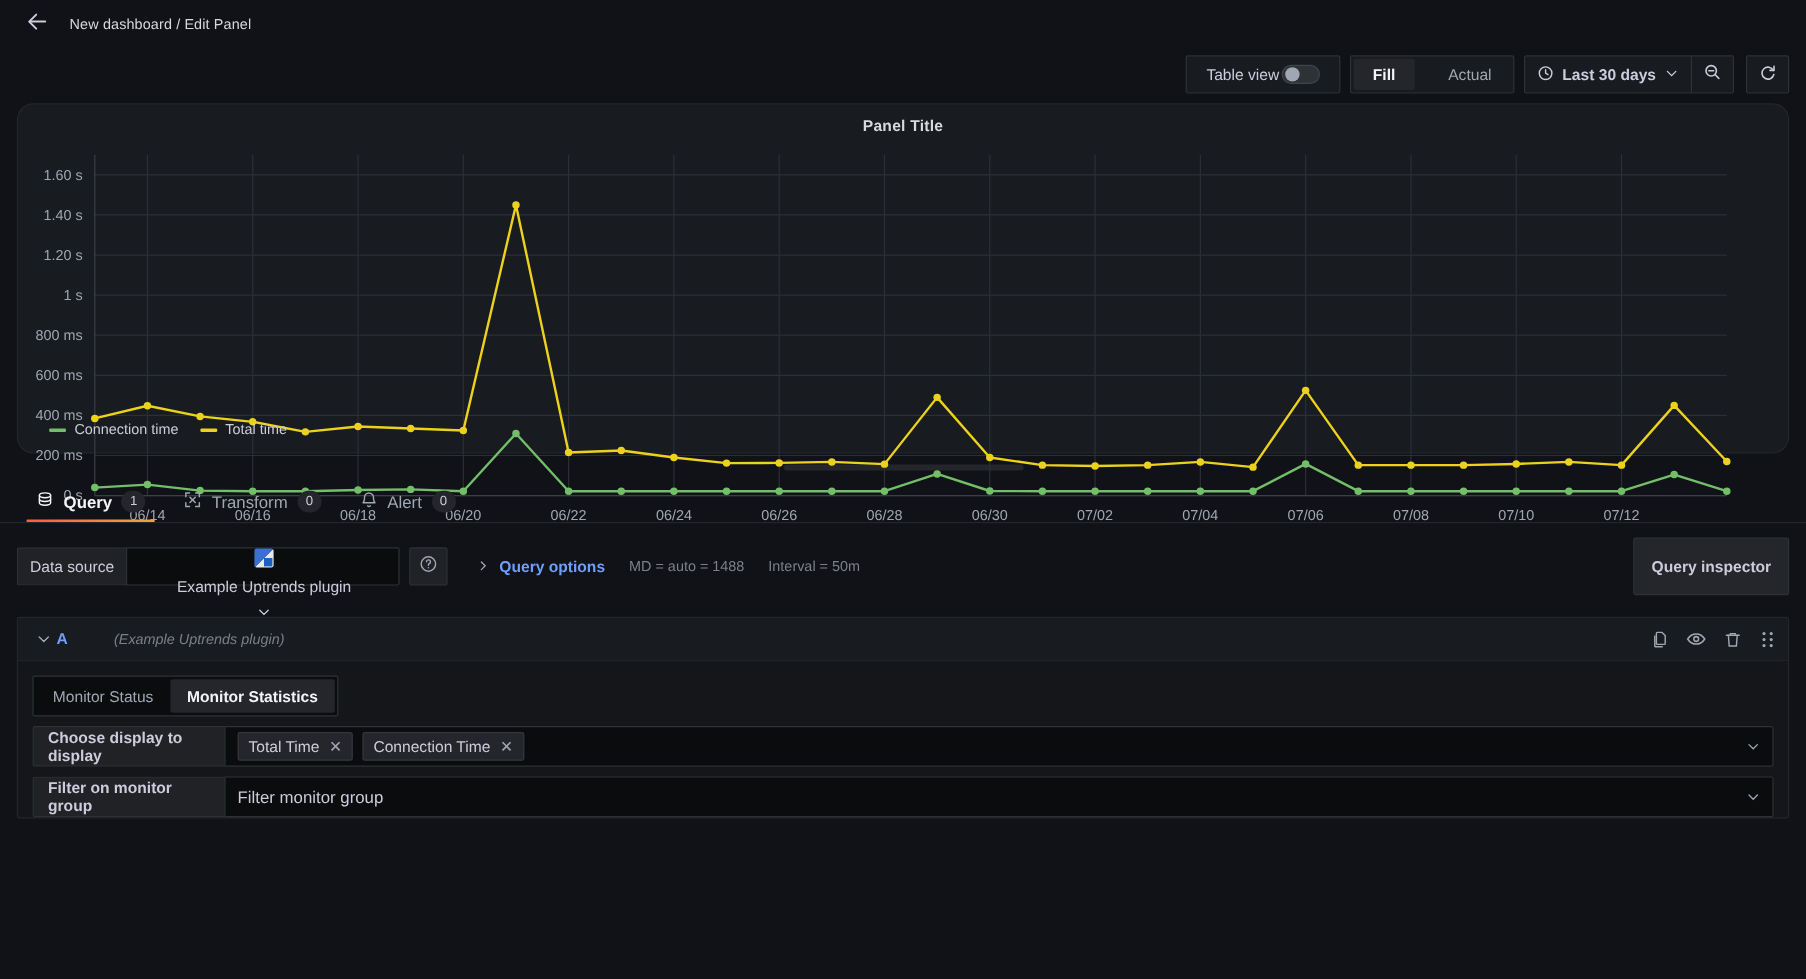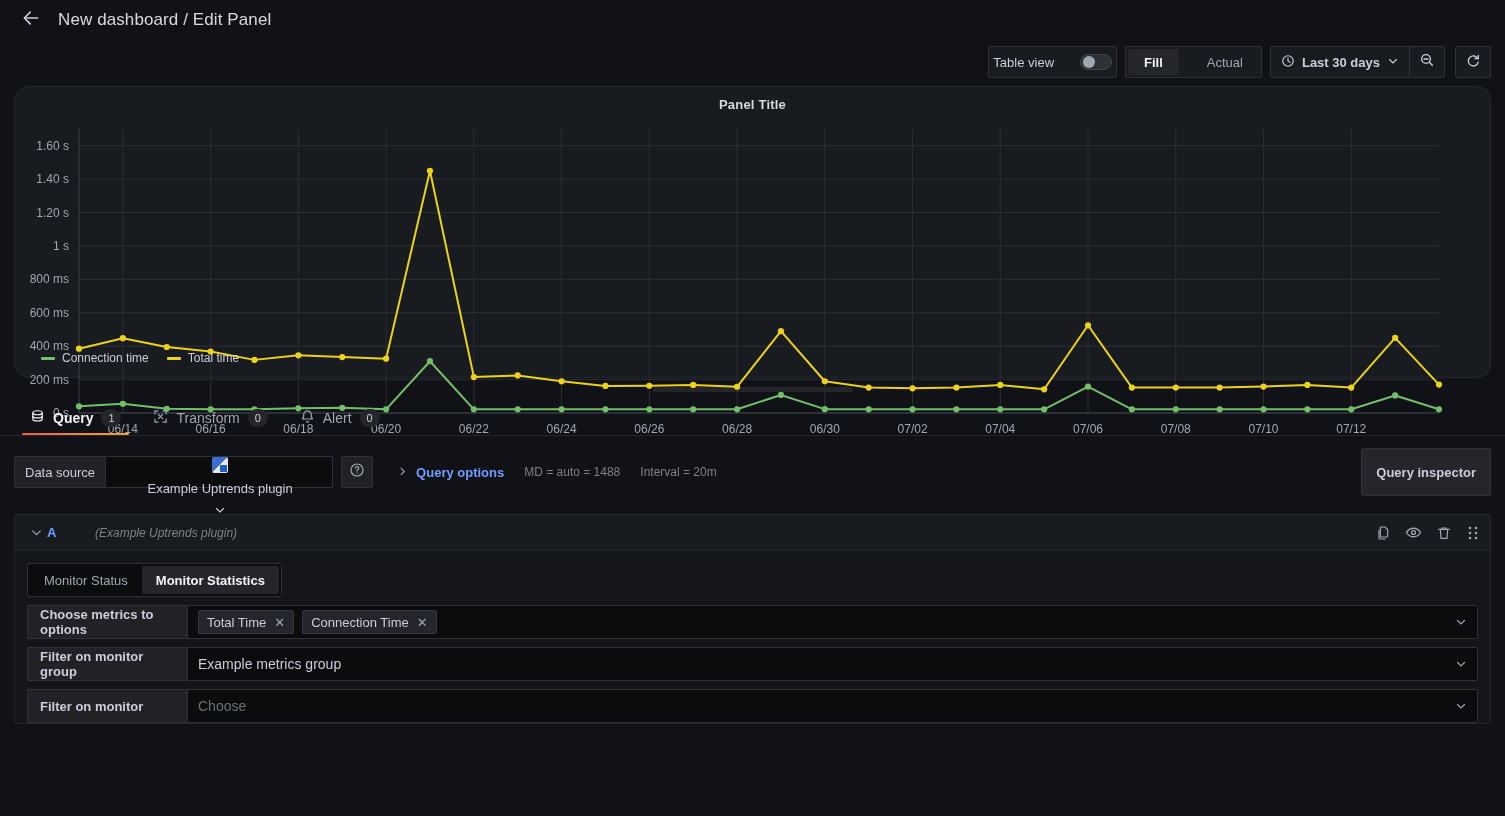--- a/index.html
+++ b/index.html
@@ -10,32 +10,32 @@
     color: #ccccdc;
     overflow: hidden;
   }
 
   
   .topbar { height: 40px; display: flex; align-items: center; padding: 0 14px; }
   .back-btn {
     width: 34px; height: 34px; display: flex; align-items: center; justify-content: center;
     color: #ccccdc; cursor: pointer; border-radius: 3px;
   }
-  .crumb { font-size: 17px; color: #d8d9da; margin-left: 10px; letter-spacing: .1px; }
+  .crumb { font-size: 12px; color: #d8d9da; margin-left: 10px; letter-spacing: .1px; }
 
   
   .toolbar {
     height: 44px; display: flex; align-items: center; justify-content: flex-end;
     gap: 8px; padding: 0 14px;
   }
   .ctl {
     height: 32px; border: 1px solid #2c3235; border-radius: 2px; background: #181b1f;
     display: flex; align-items: center;
   }
-  .tableview { padding: 0 4px; gap: 26px; }
+  .tableview { padding: 0 16px; gap: 2px; }
   .tableview .lbl { font-size: 13px; color: #ccccdc; }
   .toggle {
     width: 32px; height: 16px; border-radius: 8px; background: #2c3235;
     position: relative; cursor: pointer; border: 1px solid #3d444a;
   }
   .toggle .knob {
     position: absolute; top: 1px; left: 2px; width: 12px; height: 12px;
     border-radius: 50%; background: #9fa7b3;
   }
   .seg { padding: 2px; gap: 12px; }
@@ -446,21 +446,21 @@
     </div>
 
     <div class="qopts">
       <span class="caret">
         <svg width="11" height="11" viewBox="0 0 24 24" fill="none" stroke="currentColor" stroke-width="2.4" stroke-linecap="round">
             <polyline points="9 5 16 12 9 19"></polyline>
           </svg>
       </span>
       <span class="link">Query options</span>
       <span class="meta">MD = auto = 1488</span>
-      <span class="meta">Interval = 20m</span>
+      <span class="meta">Interval = 50m</span>
     </div>
 
     <div class="spacer"></div>
     <button class="qinspect">Query inspector</button>
   </div>
 </div>
 
 <div class="qcard">
   <div class="qcard-header">
     <span class="collapse-caret">
@@ -503,55 +503,44 @@
     </span>
   </div>
 
   <div class="qcard-body">
     <div class="seg2">
       <button>Monitor Status</button>
       <button class="active">Monitor Statistics</button>
     </div>
 
     <div class="field-row">
-      <div class="field-label">Choose metrics to options</div>
+      <div class="field-label">Choose display to display</div>
       <div class="field-ctrl">
         <span class="chip">
           <span>Total Time</span>
           <span class="x">✕</span>
         </span>
         <span class="chip">
           <span>Connection Time</span>
           <span class="x">✕</span>
         </span>
         <span class="ctrl-caret">
           <svg width="12" height="12" viewBox="0 0 24 24" fill="none" stroke="currentColor" stroke-width="2.2" stroke-linecap="round">
               <polyline points="5 9 12 16 19 9"></polyline>
             </svg>
         </span>
       </div>
     </div>
 
     <div class="field-row">
       <div class="field-label">Filter on monitor group</div>
       <div class="field-ctrl">
-        <span class="ctrl-value">Example metrics group</span>
+        <span class="ctrl-value">Filter monitor group</span>
         <span class="ctrl-caret">
           <svg width="12" height="12" viewBox="0 0 24 24" fill="none" stroke="currentColor" stroke-width="2.2" stroke-linecap="round">
               <polyline points="5 9 12 16 19 9"></polyline>
             </svg>
         </span>
       </div>
     </div>
 
-    <div class="field-row">
-      <div class="field-label">Filter on monitor</div>
-      <div class="field-ctrl">
-        <span class="ctrl-placeholder">Choose</span>
-        <span class="ctrl-caret">
-          <svg width="12" height="12" viewBox="0 0 24 24" fill="none" stroke="currentColor" stroke-width="2.2" stroke-linecap="round">
-              <polyline points="5 9 12 16 19 9"></polyline>
-            </svg>
-        </span>
-      </div>
-    </div>
   </div>
 </div>
 
 </body></html>

